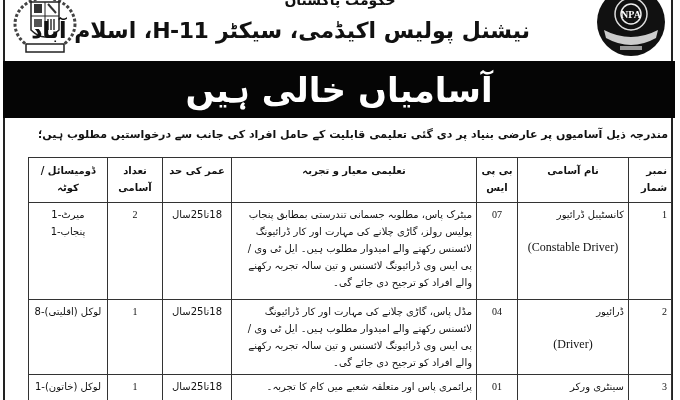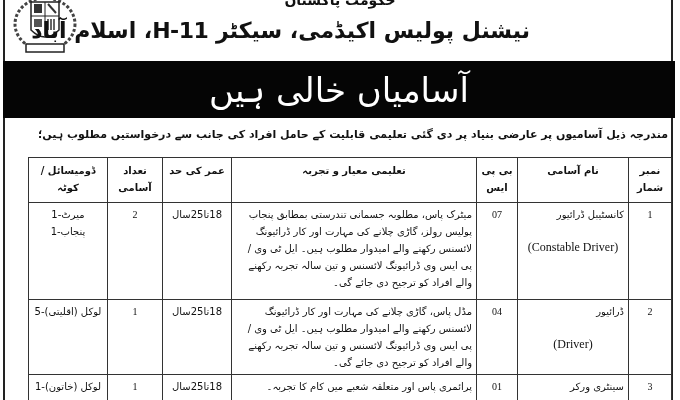--- a/index.html
+++ b/index.html
@@ -9,29 +9,29 @@
            border-left:2px solid #222; border-right:2px solid #222; box-sizing:border-box; }
   .header { position:absolute; left:0; top:0; width:560px; height:60px; }
   .emblem-left { position:absolute; left:12px; top:0; width:66px; height:56px; }
   .emblem-right { position:absolute; left:596px; top:0; width:70px; height:56px; }
   .title-top { position:absolute; left:0; width:680px; top:-8px; text-align:center;
                font-size:14px; font-weight:bold; direction:rtl; }
   .title-main { position:absolute; left:150px; width:380px; top:18px; text-align:center;
                 font-size:22px; font-weight:bold; direction:rtl; white-space:nowrap; letter-spacing:-0.5px; }
   .band { position:absolute; left:3px; top:61px; width:672px; height:57px; background:#050505;
           display:flex; align-items:center; justify-content:center; }
-  .band span { color:#fff; font-size:34px; font-weight:normal; direction:rtl; }
+  .band span { color:#fff; font-size:34px; font-weight:bold; direction:rtl; }
   .intro { position:absolute; left:20px; width:648px; top:128px; text-align:right;
            direction:rtl; font-size:11px; font-weight:bold; white-space:nowrap; }
   table.jobs { position:absolute; left:28px; top:157px; width:637px; border-collapse:collapse;
                direction:rtl; table-layout:fixed; }
   table.jobs td, table.jobs th { border:1.3px solid #333; vertical-align:top; padding:3px 4px;
                font-size:10px; line-height:17px; }
   table.jobs th { font-weight:bold; height:37px; vertical-align:top; padding-top:4px; }
-  .c-no   { width:34px; text-align:center;margin-left:20px; }
+  .c-no   { width:34px; text-align:right;margin-left:20px; }
   .c-post { width:102px; text-align:right; }
   .c-bps  { width:32px; text-align:center; }
   .c-qual { width:236px; text-align:right; }
   .c-age  { width:60px; text-align:center; }
   .c-cnt  { width:46px; text-align:center; }
   .c-dom  { width:70px; text-align:center; }
   .num { font-family:"Liberation Serif", serif; font-size:13px; }
   .en { font-family:"Liberation Serif", serif; font-size:12px; display:block; text-align:center; direction:ltr; margin-top:16px; }
   tr.r1 td { height:90px; }
   tr.r2 td { height:62px; }
@@ -53,20 +53,30 @@
       <path d="M36 4 L44 13" stroke="#333" stroke-width="2"></path>
       <rect x="22" y="19" width="8" height="8" fill="#555"></rect>
       <path d="M36 19 V30 M39 19 V30 M42 19 V30" stroke="#333" stroke-width="1.5"></path>
       <rect x="14" y="44" width="38" height="8" fill="#fff" stroke="#222" stroke-width="1.5"></rect>
     </svg>
   </div>
 
   <div class="title-top">حکومت پاکستان</div>
   <div class="title-main">نیشنل پولیس اکیڈمی، سیکٹر H-11، اسلام آباد</div>
 
+  <div class="emblem-right">
+    <svg width="70" height="56" viewBox="0 0 70 56">
+      <circle cx="35" cy="22" r="34" fill="#111"></circle>
+      <circle cx="35" cy="14" r="16" fill="none" stroke="#ddd" stroke-width="1.5"></circle>
+      <circle cx="35" cy="14" r="10" fill="none" stroke="#eee" stroke-width="1.5"></circle>
+      <text x="35" y="18" font-size="10" font-weight="bold" fill="#fff" text-anchor="middle" font-family="Liberation Serif, serif">NPA</text>
+      <path d="M8 30 Q35 44 62 30 L60 38 Q35 52 10 38 Z" fill="#ccc"></path>
+      <rect x="24" y="46" width="22" height="4" fill="#999"></rect>
+    </svg>
+  </div>
 </div>
 
 <div class="band">
   <span>آسامیاں خالی ہیں</span>
 </div>
 
 <div class="intro">مندرجہ ذیل آسامیوں پر عارضی بنیاد پر دی گئی تعلیمی قابلیت کے حامل افراد کی جانب سے درخواستیں مطلوب ہیں؛</div>
 
 <table class="jobs">
   <thead>
@@ -100,21 +110,21 @@
       <td class="c-no num">2</td>
       <td class="c-post">
         <span>ڈرائیور</span>
         <span class="en">(Driver)</span>
       </td>
       <td class="c-bps num">04</td>
       <td class="c-qual">مڈل پاس، گاڑی چلانے کی مہارت اور کار ڈرائیونگ لائسنس رکھنے والے امیدوار مطلوب ہیں۔ ایل ٹی وی / پی ایس وی ڈرائیونگ لائسنس و تین سالہ تجربہ رکھنے والے افراد کو ترجیح دی جائے گی۔</td>
       <td class="c-age">18تا25سال</td>
       <td class="c-cnt num">1</td>
       <td class="c-dom">
-        <div>لوکل (اقلیتی)-5</div>
+        <div>لوکل (اقلیتی)-8</div>
       </td>
     </tr>
     <tr class="r3">
       <td class="c-no num">3</td>
       <td class="c-post">
         <span>سینٹری ورکر</span>
         
       </td>
       <td class="c-bps num">01</td>
       <td class="c-qual">پرائمری پاس اور متعلقہ شعبے میں کام کا تجربہ۔</td>

